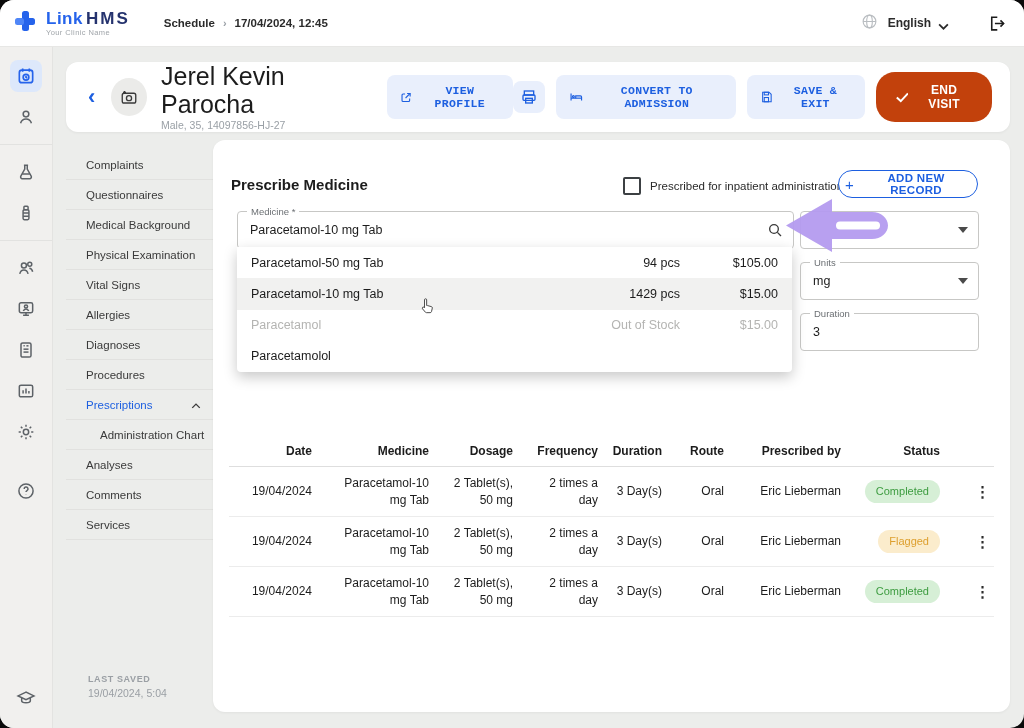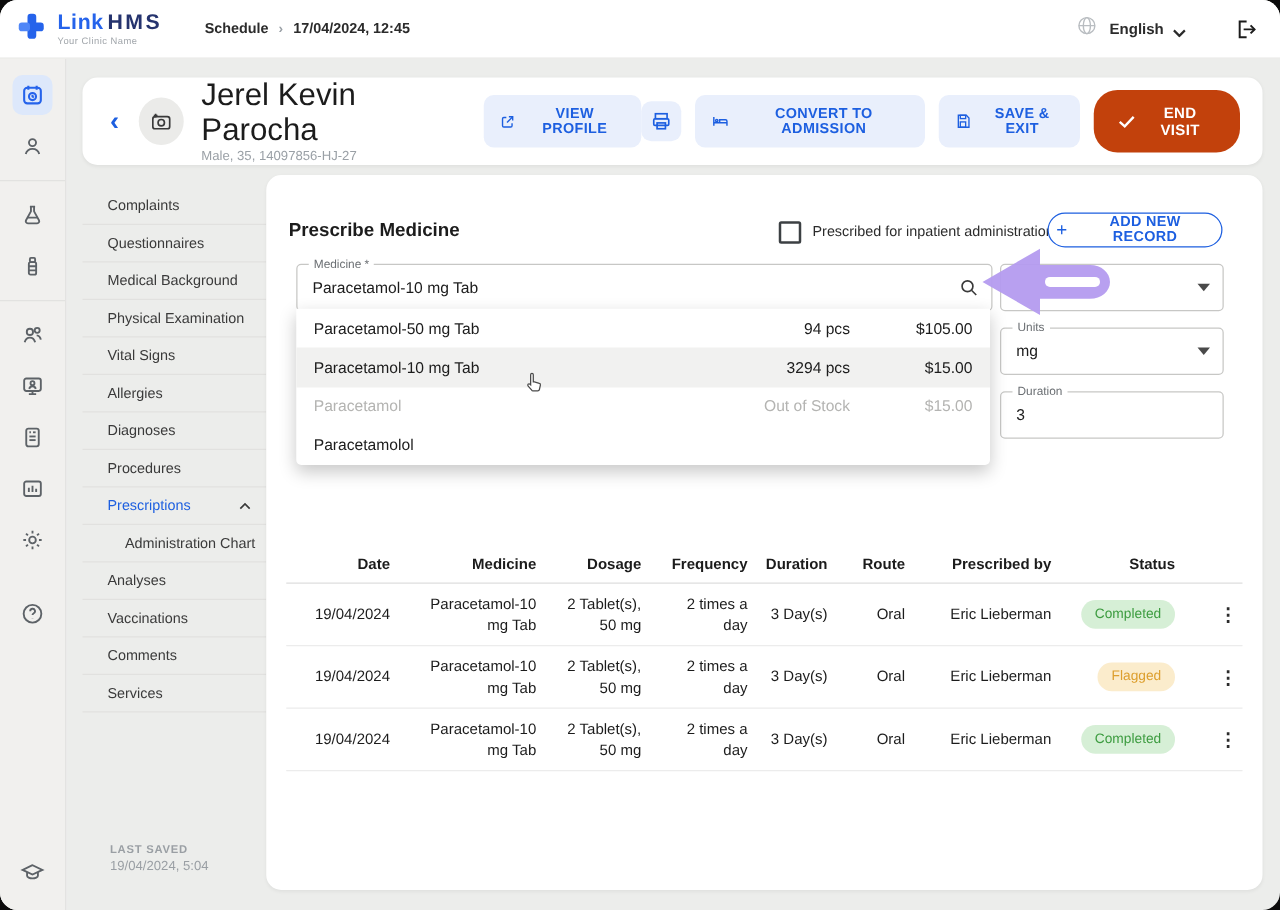--- a/index.html
+++ b/index.html
@@ -27,21 +27,21 @@
   .rail-spacer{flex:1;}
   .rail svg{display:block;}
 
   
   .pcard{position:absolute;left:66px;top:62px;width:944px;height:70px;background:#fff;border-radius:12px;box-shadow:0 1px 3px rgba(0,0,0,.05);display:flex;align-items:center;z-index:3;}
   .back{margin-left:22px;color:#1d5fe0;font-size:22px;font-weight:bold;cursor:pointer;line-height:1;}
   .avatar{width:38px;height:38px;border-radius:50%;background:#ebebe9;display:flex;align-items:center;justify-content:center;margin-left:16px;cursor:pointer;}
   .pname-wrap{margin-left:14px;}
   .pname{font-size:25px;font-weight:500;color:#1c1c1c;line-height:1.1;}
   .pmeta{font-size:10.5px;color:#9aa0a6;margin-top:1px;}
-  .btn-light{display:flex;align-items:center;gap:7px;background:#e9effc;color:#1d5fe0;font-size:11.5px;font-weight:bold;border:none;border-radius:8px;padding:9px 13px;cursor:pointer;letter-spacing:.3px;}
+  .btn-light{display:flex;align-items:center;gap:7px;background:#e9effc;color:#1d5fe0;font-size:11.5px;font-weight:bold;border:none;border-radius:8px;padding:9px 13px;cursor:pointer;letter-spacing:.3px;font-family:Liberation Mono, monospace;}
   .view-profile{margin-left:16px;}
   .pactions{margin-left:auto;display:flex;align-items:center;gap:11px;margin-right:18px;}
   .icon-btn{width:34px;height:32px;background:#e9effc;border:none;border-radius:8px;display:flex;align-items:center;justify-content:center;cursor:pointer;}
   .btn-primary{display:flex;align-items:center;gap:8px;background:#c2410c;color:#fff;font-size:12px;font-weight:bold;border:none;border-radius:19px;padding:11px 20px;cursor:pointer;letter-spacing:.3px;}
 
   
   .menu{position:absolute;left:66px;top:150px;width:147px;z-index:2;}
   .menu-item{height:29px;display:flex;align-items:center;border-bottom:1px solid #e1e1df;font-size:11.5px;color:#3a3a3a;font-weight:500;cursor:pointer;padding-left:20px;}
   .menu-item.sub{padding-left:34px;}
   .menu-item.active{color:#1d5fe0;}
@@ -327,23 +327,20 @@
           </svg>
       </span>
     </div>
     <div class="menu-item sub">
         <span>Administration Chart</span>
       </div>
     <div class="menu-item">
         <span>Analyses</span>
       </div>
     <div class="menu-item">
-        <span>Vaccinations</span>
-      </div>
-    <div class="menu-item">
         <span>Comments</span>
       </div>
     <div class="menu-item">
         <span>Services</span>
       </div>
   </div>
   <div class="last-saved">
     <div class="ls-label">LAST SAVED</div>
     <div class="ls-value">19/04/2024, 5:04</div>
   </div>
@@ -390,21 +387,21 @@
 
 
     <div class="dd">
       <div class="dd-row">
         <span class="dd-name">Paracetamol-50 mg Tab</span>
         <span class="dd-stock">94 pcs</span>
         <span class="dd-price">$105.00</span>
       </div>
       <div class="dd-row hover">
         <span class="dd-name">Paracetamol-10 mg Tab</span>
-        <span class="dd-stock">3294 pcs</span>
+        <span class="dd-stock">1429 pcs</span>
         <span class="dd-price">$15.00</span>
       </div>
       <div class="dd-row disabled">
         <span class="dd-name">Paracetamol</span>
         <span class="dd-stock">Out of Stock</span>
         <span class="dd-price">$15.00</span>
       </div>
       <div class="dd-row">
         <span class="dd-name">Paracetamolol</span>
         <span class="dd-stock"></span>

